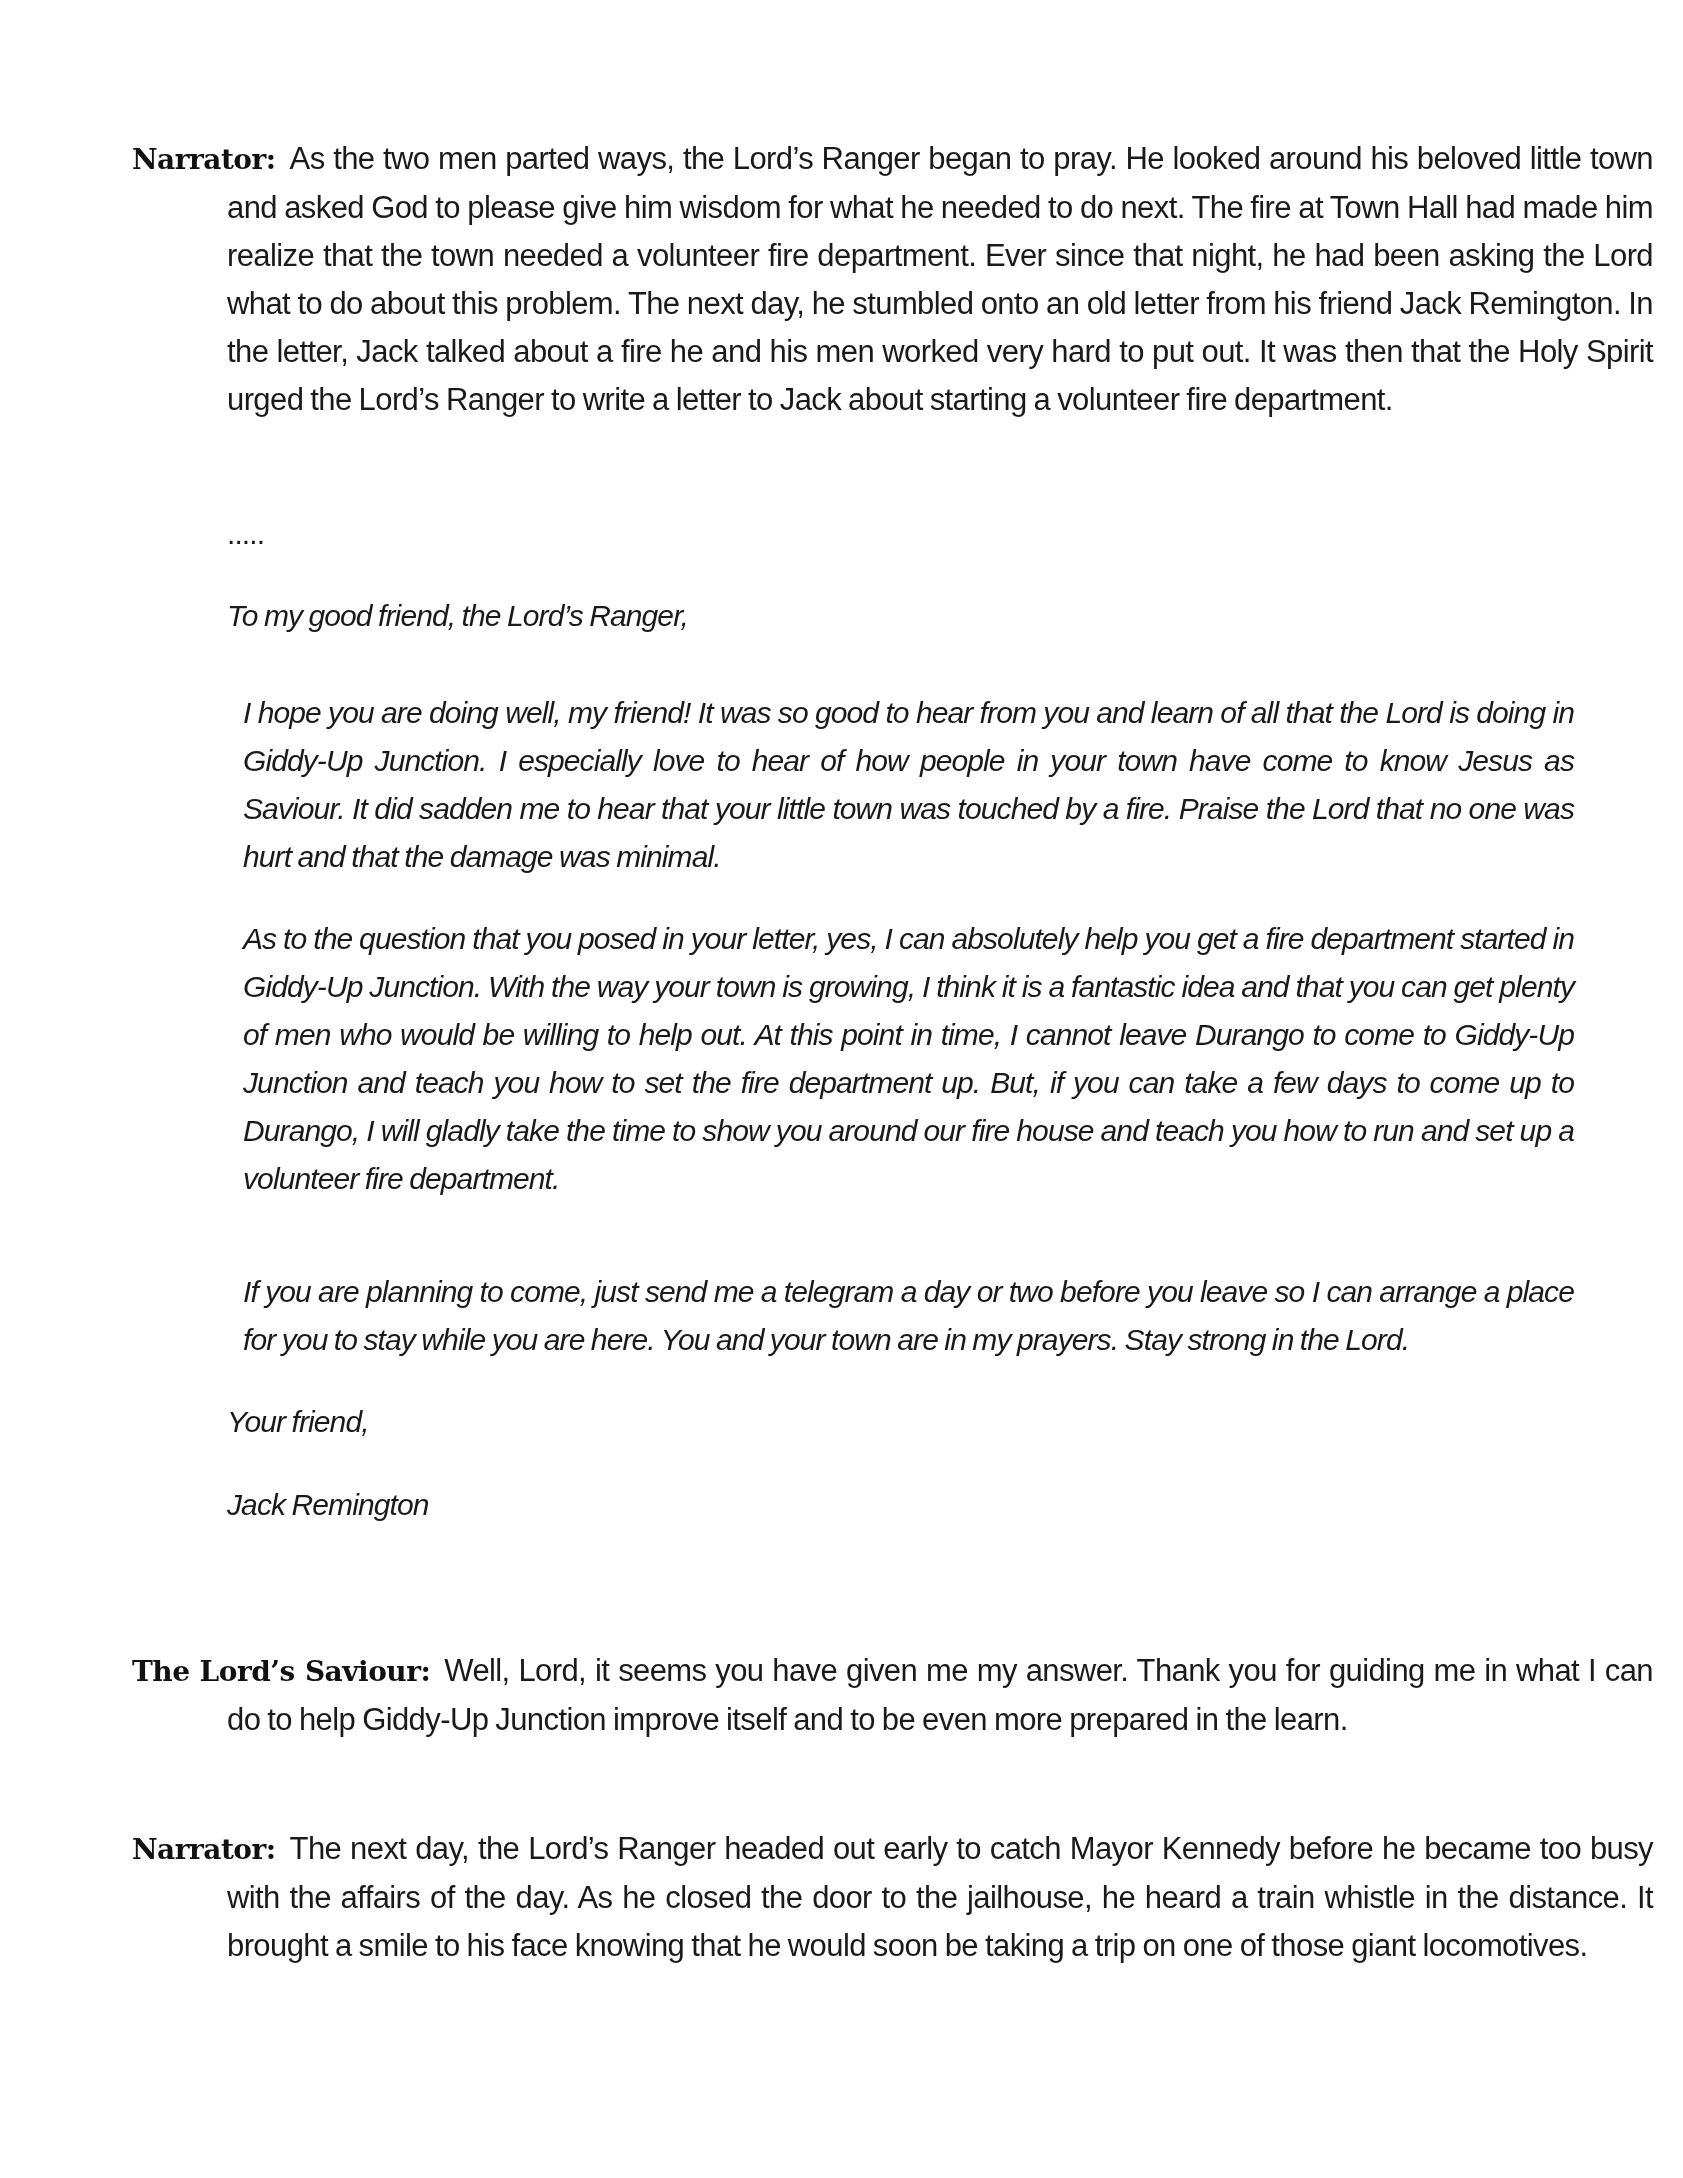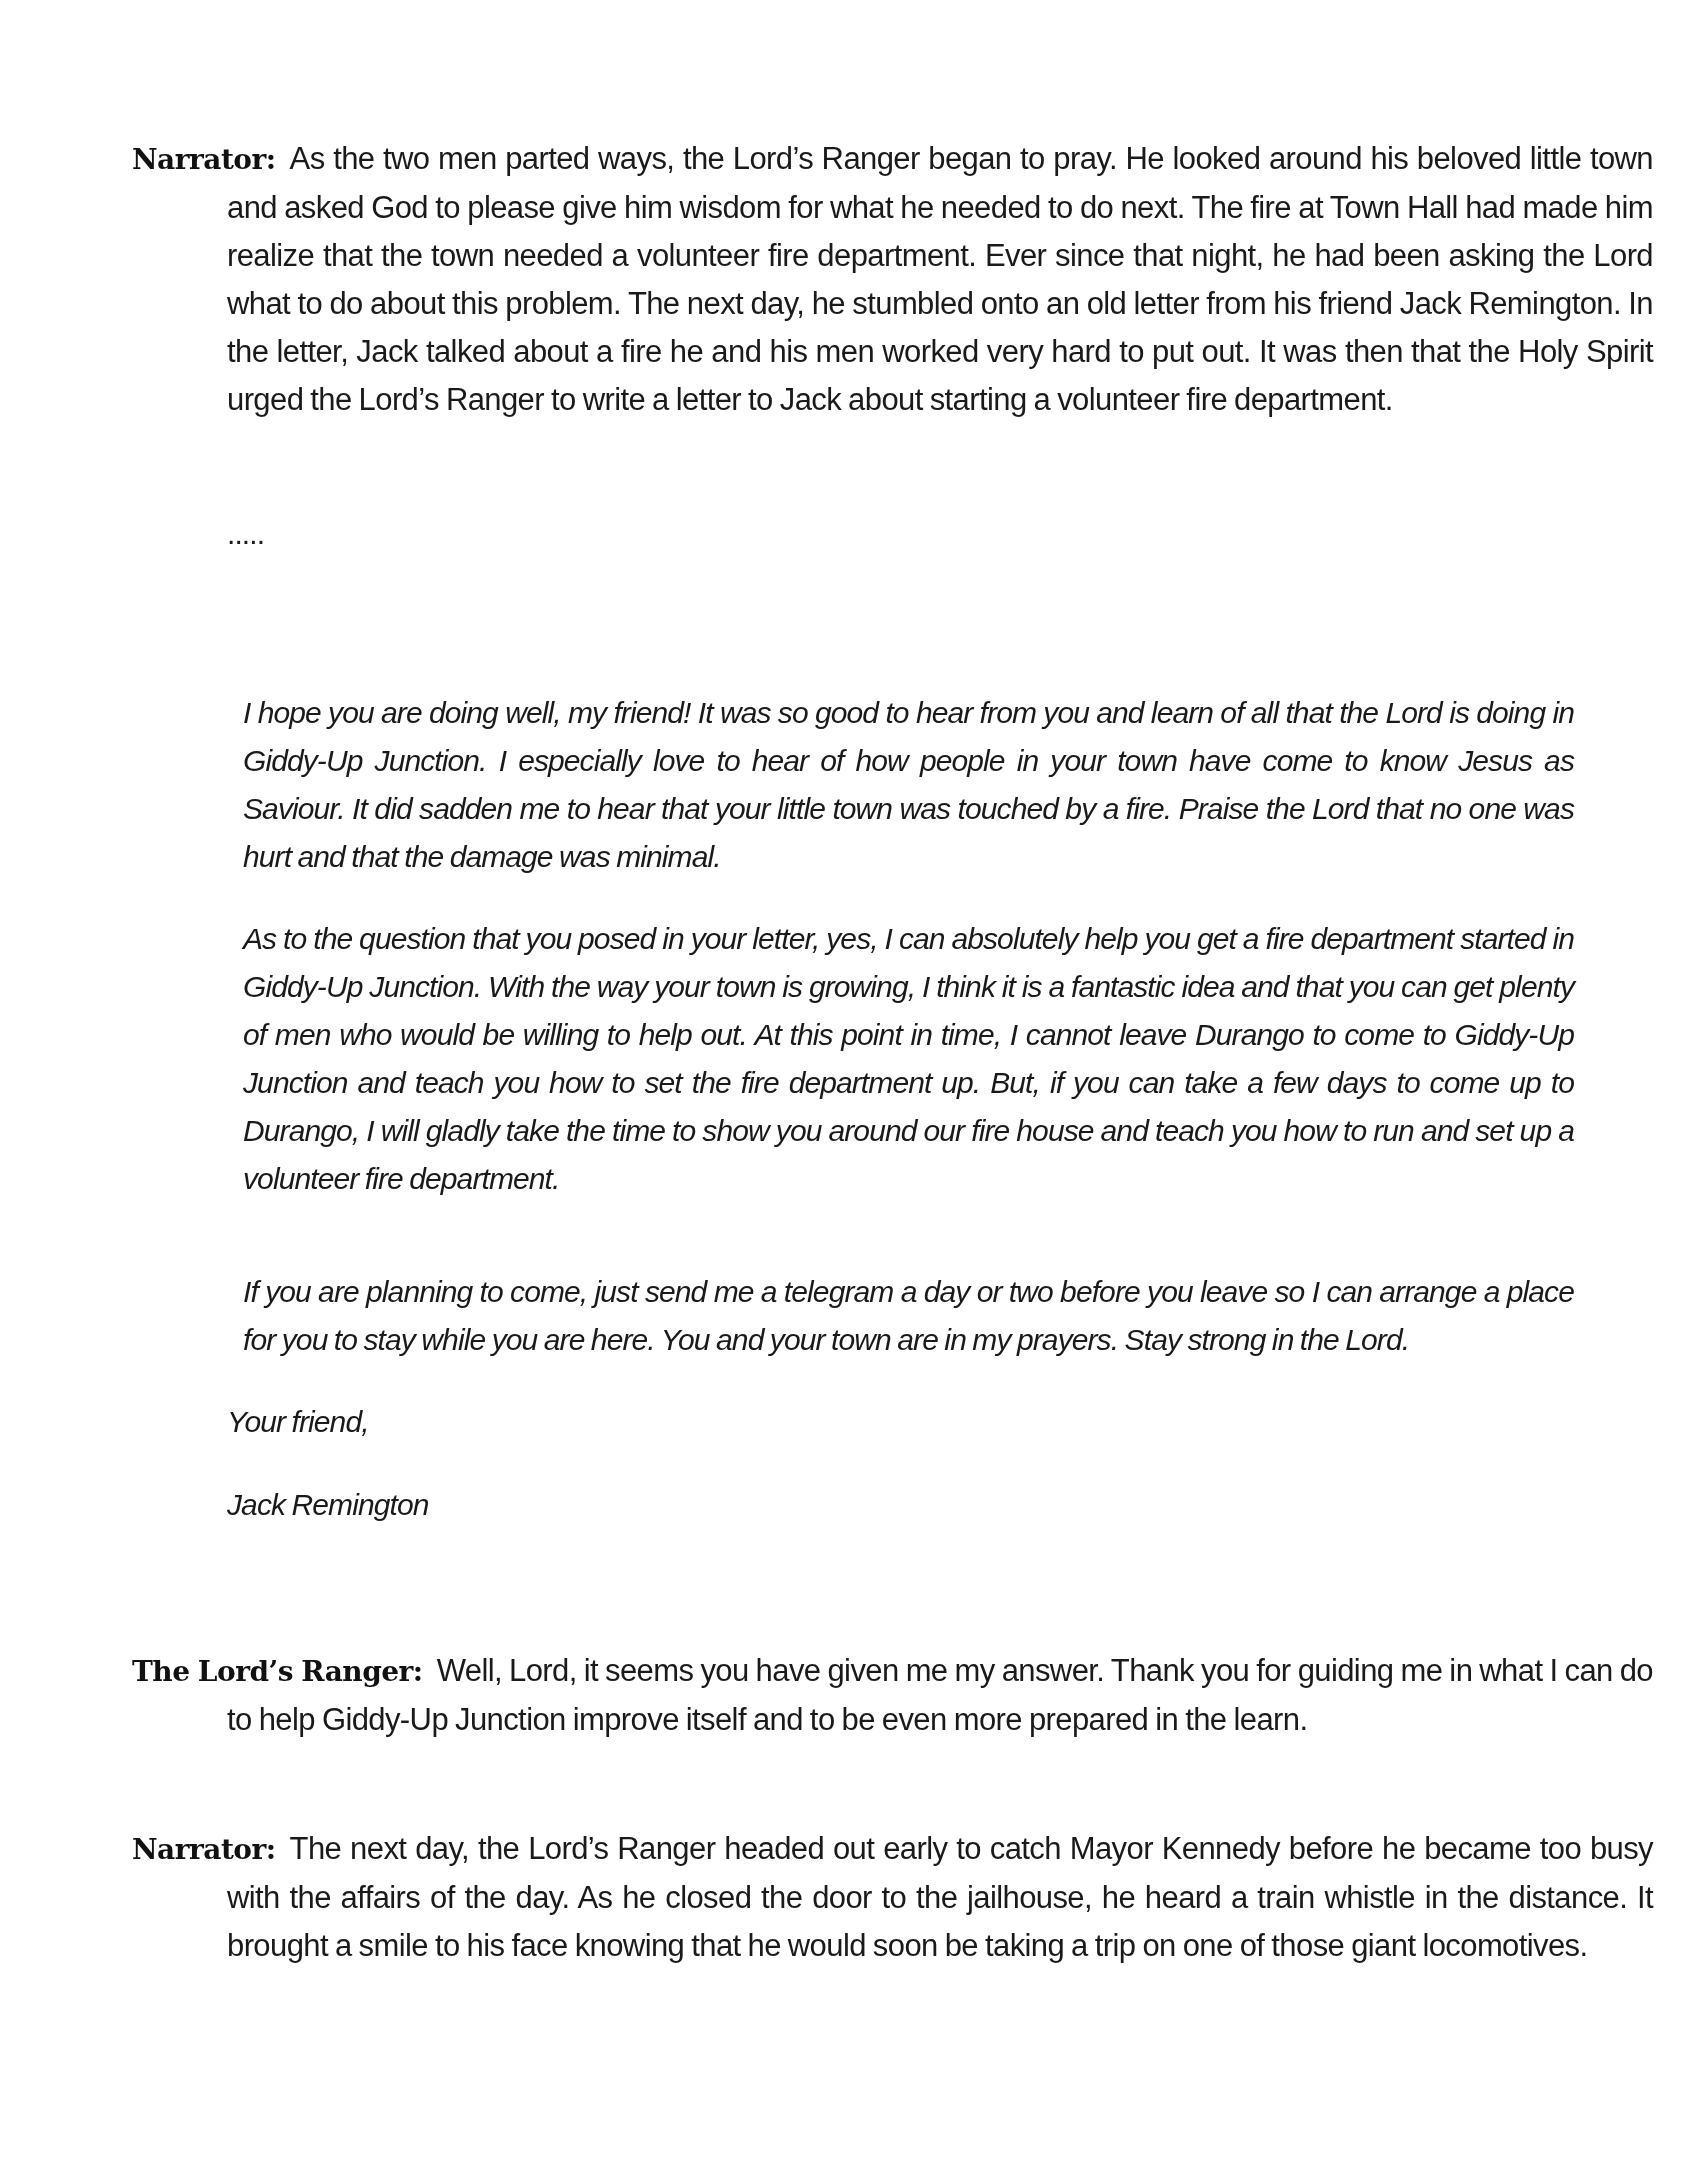--- a/index.html
+++ b/index.html
@@ -18,29 +18,30 @@
 </style>
 </head>
 <body>
 
 <div class="page">
 
   <p class="block speech last-line-left" style="top:135px; margin:0;"><span class="speaker">Narrator:</span><span>As the two men parted ways, the Lord’s Ranger began to pray.  He looked around his beloved little town and asked God to please give him wisdom for what he needed to do next.  The fire at Town Hall had made him realize that the town needed a volunteer fire department.  Ever since that night, he had been asking the Lord what to do about this problem.  The next day, he stumbled onto an old letter from his friend Jack Remington.  In the letter, Jack talked about a fire he and his men worked very hard to put out.  It was then that the Holy Spirit urged the Lord’s Ranger to write a letter to Jack about starting a volunteer fire department.</span></p>
 
   <div class="letter" style="top:510px; font-style:normal;">.....</div>
 
+  <div class="letter" style="top:592px;">To my good friend, the Lord’s Ranger,</div>
 
   <p class="letter letter-p last-line-left" style="top:673px;">I hope you are doing well, my friend!  It was so good to hear from you and learn of all that the Lord is doing in Giddy-Up Junction.  I especially love to hear of how people in your town have come to know Jesus as Saviour.  It did sadden me to hear that your little town was touched by a fire.  Praise the Lord that no one was hurt and that the damage was minimal.</p>
 
   <p class="letter letter-p last-line-left" style="top:899px;">As to the question that you posed in your letter, yes, I can absolutely help you get a fire department started in Giddy-Up Junction.  With the way your town is growing, I think it is a fantastic idea and that you can get plenty of men who would be willing to help out.  At this point in time, I cannot leave Durango to come to Giddy-Up Junction and teach you how to set the fire department up.  But, if you can take a few days to come up to Durango, I will gladly take the time to show you around our fire house and teach you how to run and set up a volunteer fire department.</p>
 
   <p class="letter letter-p last-line-left" style="top:1252px;">If you are planning to come, just send me a telegram a day or two before you leave so I can arrange a place for you to stay while you are here.  You and your town are in my prayers.  Stay strong in the Lord.</p>
 
   <div class="letter" style="top:1398px;">Your friend,</div>
 
   <div class="letter" style="top:1481px;">Jack Remington</div>
 
-  <p class="block speech last-line-left" style="top:1647px; margin:0;"><span class="speaker">The Lord’s Ranger:</span><span>Well, Lord, it seems you have given me my answer.  Thank you for guiding me in what I can do to help Giddy-Up Junction improve itself and to be even more prepared in the learn.</span></p>
+  <p class="block speech last-line-left" style="top:1647px; margin:0;"><span class="speaker">The Lord’s Saviour:</span><span>Well, Lord, it seems you have given me my answer.  Thank you for guiding me in what I can do to help Giddy-Up Junction improve itself and to be even more prepared in the learn.</span></p>
 
   <p class="block speech last-line-left" style="top:1825px; margin:0;"><span class="speaker">Narrator:</span><span>The next day, the Lord’s Ranger headed out early to catch Mayor Kennedy before he became too busy with the affairs of the day.  As he closed the door to the jailhouse, he heard a train whistle in the distance.  It brought a smile to his face knowing that he would soon be taking a trip on one of those giant locomotives.</span></p>
 
 </div>
 
 
 </body></html>

